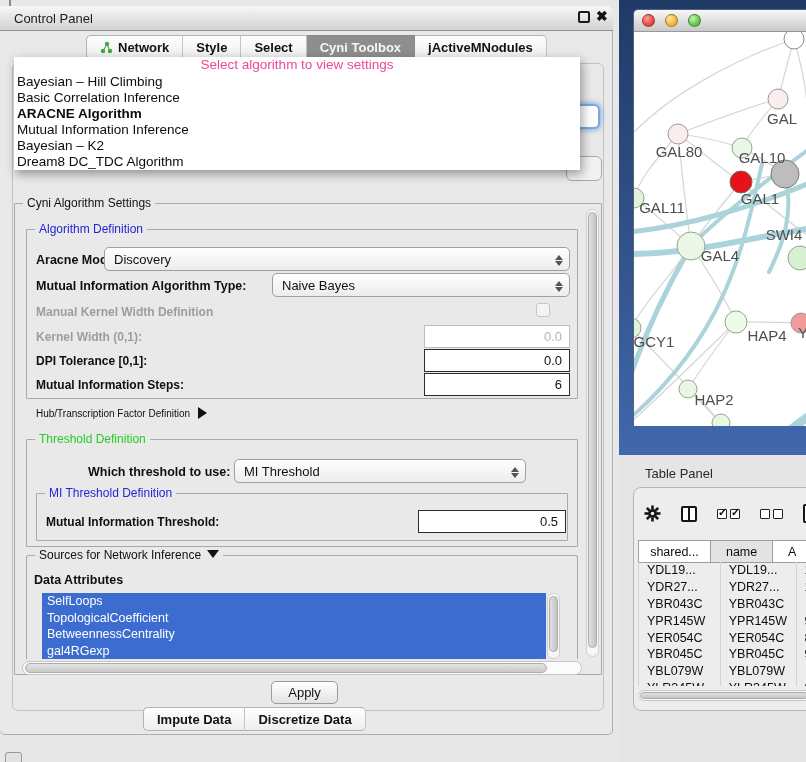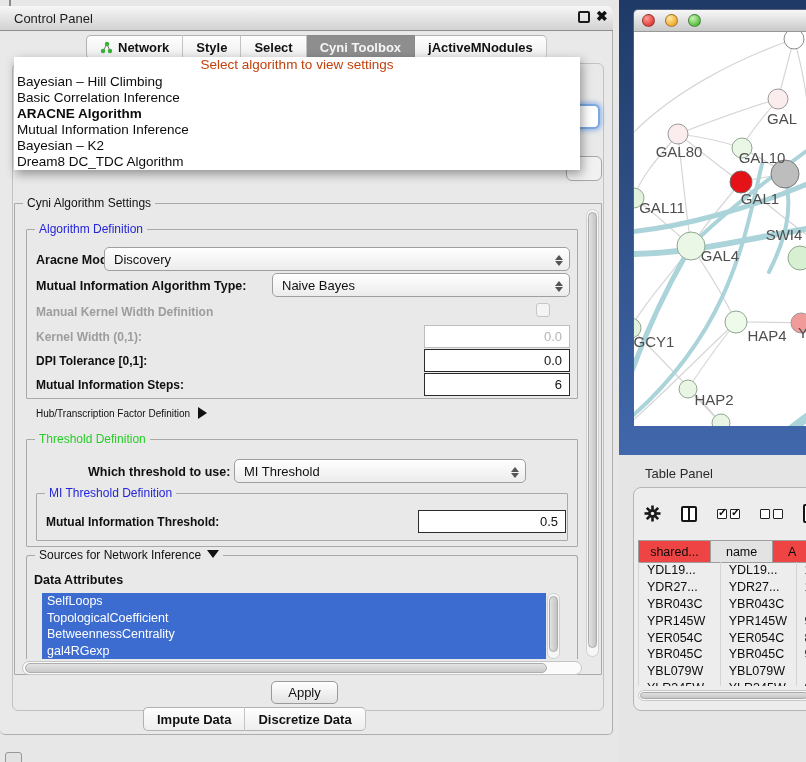--- a/index.html
+++ b/index.html
@@ -72,21 +72,21 @@
   .list-vscroll { left:547px; top:586px; width:13px; height:66px; border-radius:6px; }
   .hscroll { left:22px; top:654px; width:560px; height:14px; background:#fbfbfb; border:1px solid #c5c5c5; border-radius:7px; }
   .hthumb { position:absolute; top:1px; left:2px; width:522px; height:10px; background:linear-gradient(#e4e4e4,#c9c9c9); border:1px solid #adadad; border-radius:6px; }
 
   .apply-btn { left:271px; top:674px; width:67px; height:23px; background:linear-gradient(#ffffff,#e3e3e3);
     border:1px solid #9a9a9a; border-radius:5px; font-size:13px; color:#111; display:flex; align-items:center; justify-content:center; }
 
   
   .dropdown { left:14px; top:57px; width:566px; height:113px; background:#fff;
     box-shadow:2px 4px 10px rgba(0,0,0,.38); z-index:30; }
-  .dd-header { height:17px; text-align:center; color:#c2410c; font-size:13.5px; line-height:15px; }
+  .dd-header { height:17px; text-align:center; color:#ec4899; font-size:13.5px; line-height:15px; }
   .dd-item { height:16px; line-height:16px; font-size:13.5px; color:#0c0c0c; padding-left:3px; white-space:nowrap; }
   .dd-item.bold { font-weight:bold; }
 
   
   .net-region { left:619px; top:0; width:187px; height:455px; background:linear-gradient(#1f3a66,#4168ac); }
   .net-window { left:633px; top:9px; width:173px; height:417px; border-left:1px solid #55607a; border-top:1px solid #55607a; border-radius:5px 0 0 0; overflow:hidden; }
   .net-titlebar { height:22px; background:linear-gradient(#f8f8f8,#c9c9c9); border-bottom:1px solid #999; display:flex; align-items:center; gap:10px; padding-left:8px; }
   .light { width:13px; height:13px; border-radius:50%; border:1px solid rgba(0,0,0,.35); }
   .light.red { background:radial-gradient(circle at 35% 30%, #ff9c94, #e1413a 70%); }
   .light.yellow { background:radial-gradient(circle at 35% 30%, #ffe9a8, #f0ad2d 70%); }
@@ -100,21 +100,21 @@
   .tp-toolbar { position:absolute; left:10px; top:16px; display:flex; align-items:center; gap:20px; }
   .icon-pair { display:flex; gap:3px; }
   .cbx { width:10px; height:10px; border:1.6px solid #222; border-radius:1px; position:relative; background:#fff; }
   .cbx.checked::after { content:"✓"; position:absolute; left:0px; top:-4px; font-size:11px; font-weight:bold; color:#111; }
   .split-icon { width:16px; height:16px; border:2px solid #151515; border-radius:2px; position:relative; background:#fff; }
   .split-icon::after { content:""; position:absolute; left:5px; top:0; width:2px; height:12px; background:#151515; }
   .doc-icon { width:15px; height:19px; border:2px solid #151515; border-radius:2px; background:#fff; }
 
   table.ytab { position:absolute; left:4px; top:52px; border-collapse:collapse; font-size:12.5px; color:#0d0d0d; }
   table.ytab th { height:22px; font-weight:normal; border:1px solid #9e9e9e; font-size:12.5px; }
-  table.ytab th.blue { background:#ef4444; }
+  table.ytab th.blue { background:#ffffff; }
   table.ytab th.gray { background:#e3e3e3; }
   table.ytab td { height:16.8px; padding:0 0 0 8px; border-left:1px solid #d4d4d4; border-right:1px solid #d4d4d4; white-space:nowrap; }
   .rows-clip { position:absolute; left:4px; top:74px; width:210px; height:124px; overflow:hidden; }
   .tp-hscroll { position:absolute; left:4px; top:202px; width:196px; height:11px; background:#f8f8f8; border:1px solid #c8c8c8; border-radius:6px; }
   .tp-hthumb { position:absolute; left:1px; top:1px; width:168px; height:7px; background:linear-gradient(#e0e0e0,#c6c6c6); border:1px solid #a9a9a9; border-radius:5px; }
 
   .corner-btn { left:5px; top:752px; width:17px; height:14px; border:1px solid #979797; border-radius:3px; background:#e2e2e2; }
   .top-nub { left:9px; top:0; width:2px; height:6px; background:#8a8a8a; }
 
   svg text { font-family:"Liberation Sans", sans-serif; }

